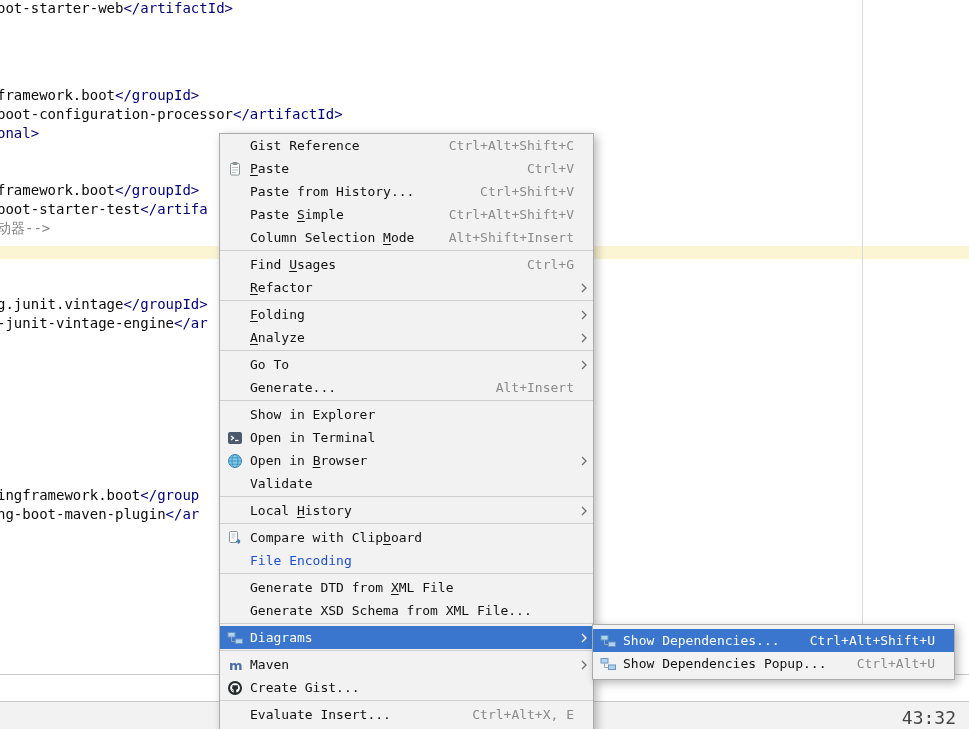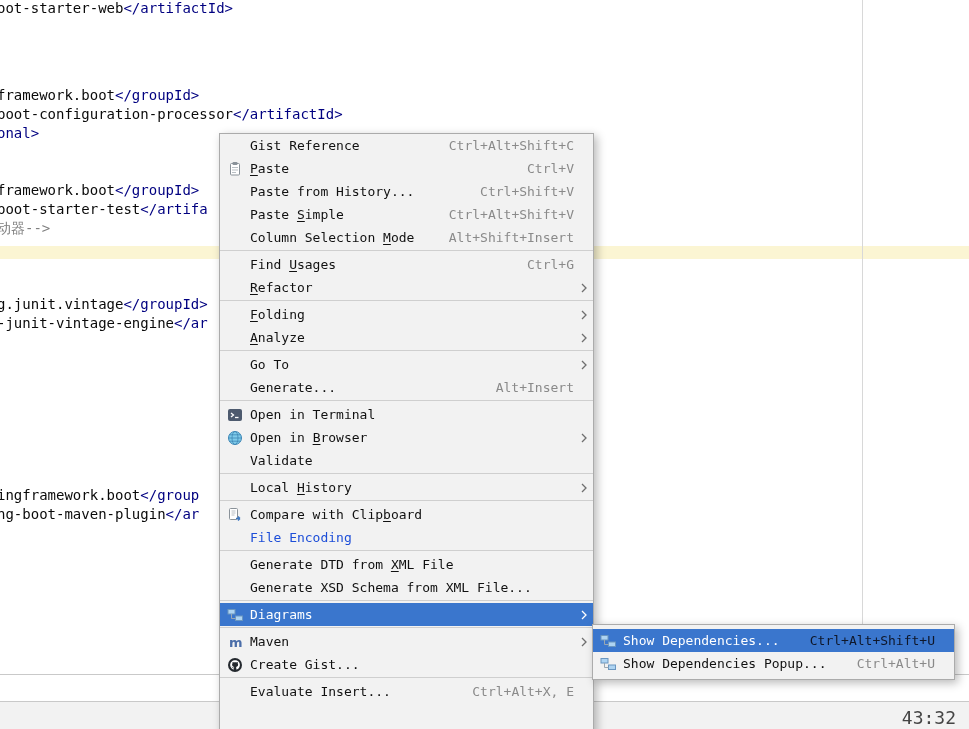--- a/index.html
+++ b/index.html
@@ -31,21 +31,21 @@
   #submenu{position:absolute;left:592px;top:624px;width:363px;z-index:20;padding:4px 0;}
   .menu-item{display:flex;align-items:center;height:23px;padding:0 5px 0 7px;cursor:default;}
   .mi-icon{width:16px;height:16px;margin-right:7px;flex:none;display:flex;align-items:center;justify-content:center;}
   .mi-icon svg{display:block;}
   .mi-label{white-space:pre;}
   .mn{text-decoration:underline;text-underline-offset:2px;}
   .mi-space{flex:1;}
   .mi-shortcut{color:var(--shortcut-gray,#8a8a8a);margin-left:18px;white-space:pre;}
   .mi-arrow{width:10px;margin-left:4px;color:#6f6f6f;display:flex;justify-content:flex-end;align-items:center;}
   .menu-item.selected{background:var(--selection-blue,#3a76cd);color:#ffffff;}
-  .menu-item.selected .mi-shortcut{color:#0f172a;}
+  .menu-item.selected .mi-shortcut{color:#ffffff;}
   .menu-item.selected .mi-arrow{color:#ffffff;}
   .menu-item.disabled{color:#1d4ed8;}
   .menu-sep{height:4px;position:relative;}
   .menu-sep::after{content:"";position:absolute;top:1px;left:0;right:0;height:1px;background:#cfcfcf;}
 </style>
 </head>
 <body>
 
 <div class="editor" id="editor">
   <div class="current-line" id="current-line" style="top: 246px;"></div>
@@ -167,20 +167,26 @@
     </div>
     <div class="menu-item">
       <span class="mi-icon"></span>
       <span class="mi-label">Generate...</span>
       <span class="mi-space"></span>
       <span class="mi-shortcut">Alt+Insert</span>
       <span class="mi-arrow"></span>
     </div>
     <div class="menu-sep"></div>
     <div class="menu-item">
+      <span class="mi-icon"></span>
+      <span class="mi-label">Show in Explorer</span>
+      <span class="mi-space"></span>
+      <span class="mi-arrow"></span>
+    </div>
+    <div class="menu-item">
       <span class="mi-icon">
         <svg width="16" height="16" viewBox="0 0 16 16">
           <rect x="1" y="2" width="14" height="12" rx="2" fill="#4d5a6e"></rect>
           <path d="M4 6l2.5 2L4 10" stroke="#fff" stroke-width="1.3" fill="none"></path>
           <path d="M8 10.5h3.5" stroke="#fff" stroke-width="1.3"></path>
         </svg>
       </span>
       <span class="mi-label">Open in Terminal</span>
       <span class="mi-space"></span>
       <span class="mi-arrow"></span>

